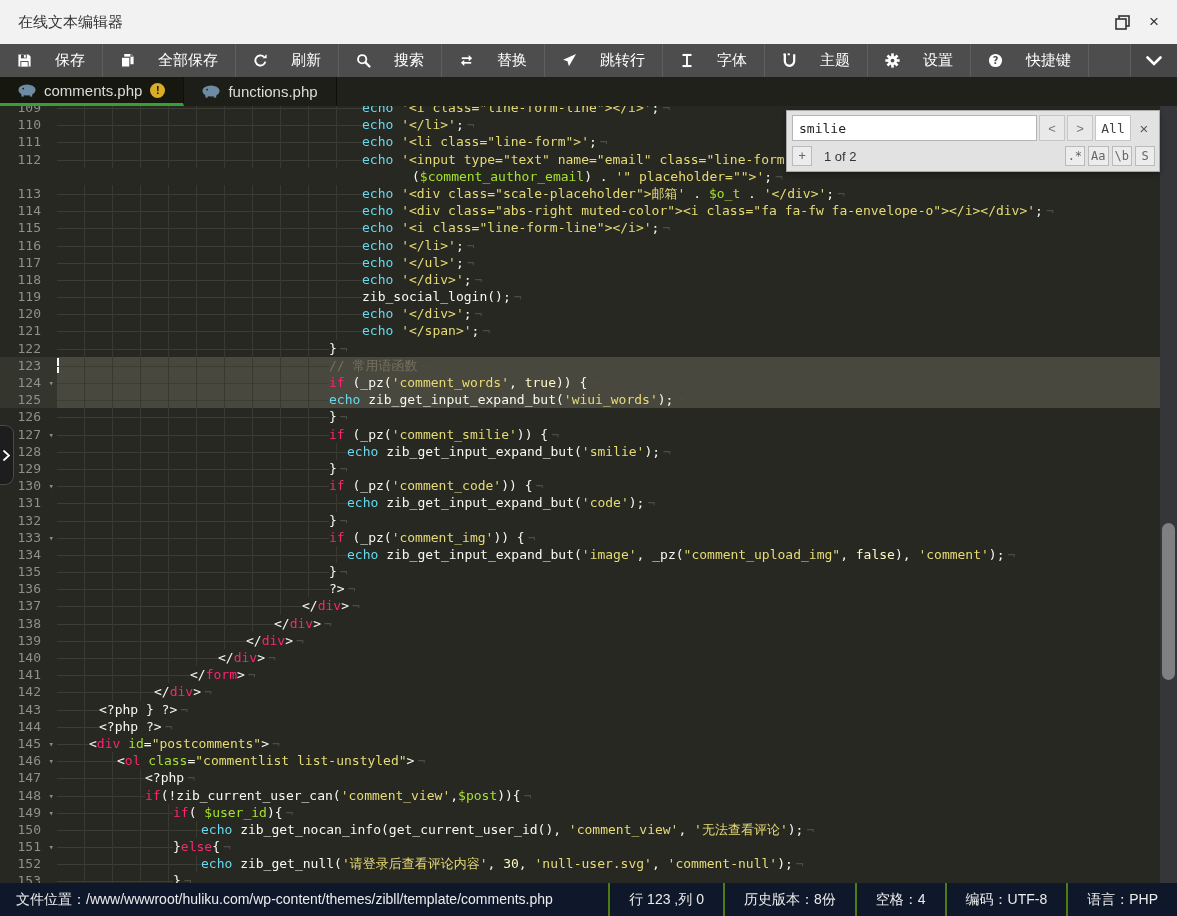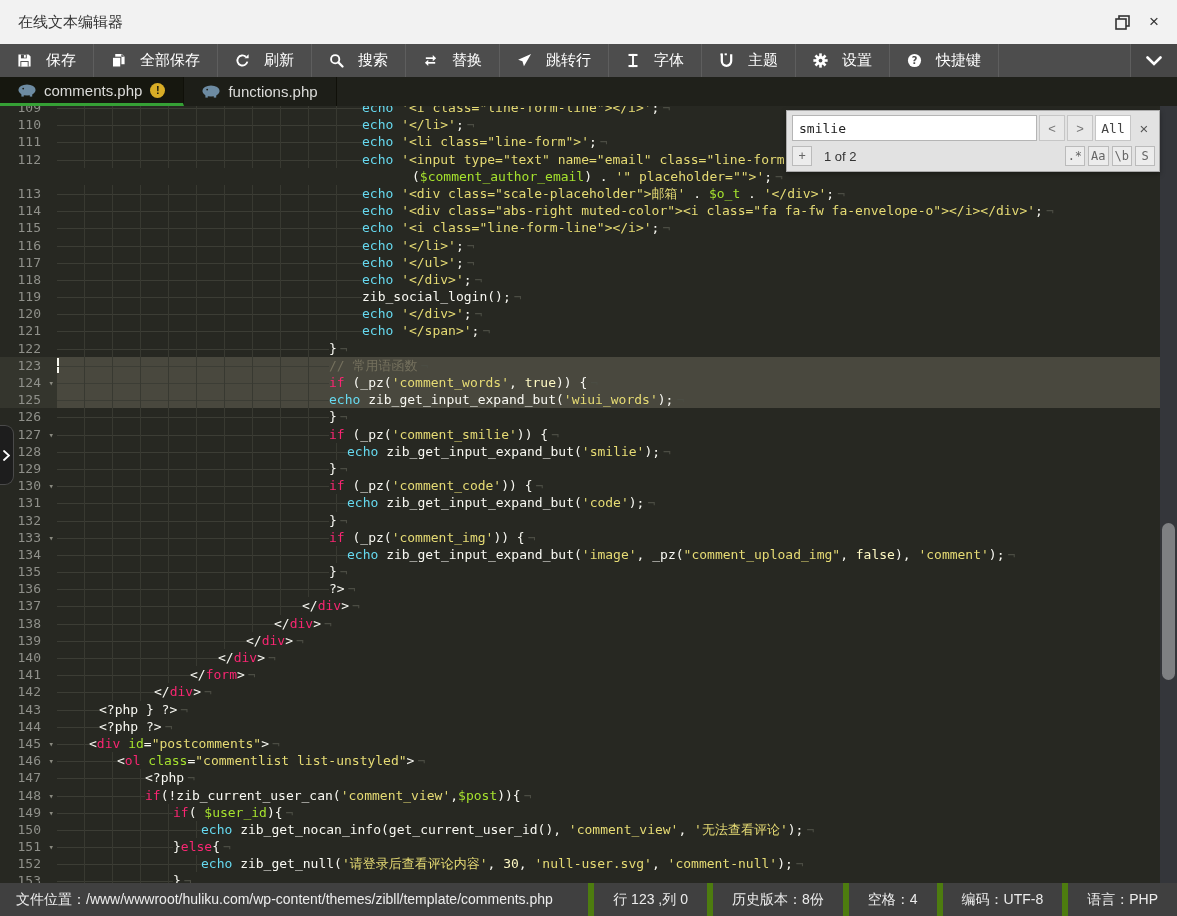--- a/index.html
+++ b/index.html
@@ -9,21 +9,21 @@
   
   #titlebar{position:absolute;top:0;left:0;right:0;height:44px;background:#f2f2f2;}
   #title{position:absolute;left:18px;top:0;line-height:44px;font-size:15px;color:#333;}
   #winbtns{position:absolute;right:14px;top:0;height:44px;display:flex;align-items:center;gap:14px;}
   .winbtn{width:18px;height:18px;display:flex;align-items:center;justify-content:center;cursor:pointer;}
   #closeglyph{font-size:17px;color:#333;line-height:18px;}
 
   
   #toolbar{position:absolute;top:44px;left:0;right:0;height:33px;background:#4d4d4d;display:flex;}
   #toolbar-buttons{display:flex;height:100%;}
-  .tbtn{display:flex;align-items:center;gap:14px;padding:0 17px;border-right:1px solid #5e5e5e;
+  .tbtn{display:flex;align-items:center;gap:23px;padding:0 17px;border-right:1px solid #5e5e5e;
         color:#fff;font-size:15px;cursor:pointer;}
   .ticon{display:flex;align-items:center;}
   #toolbar-collapse{margin-left:auto;width:46px;height:100%;display:flex;align-items:center;
         justify-content:center;background:#474747;border-left:1px solid #5e5e5e;cursor:pointer;}
 
   
   #tabbar{position:absolute;top:77px;left:0;right:0;height:29px;background:#20211b;display:flex;}
   .tab{display:flex;align-items:center;gap:8px;padding:0 18px;font-size:15px;color:#dcdcda;
        background:#1d1e18;border-right:1px solid #101009;cursor:pointer;position:relative;}
   .tab.active{background:#16170f;border-bottom:3px solid #35a035;}
@@ -72,25 +72,25 @@
   #search-all{background:#fff;color:#444;min-width:36px;font-family:"DejaVu Sans Mono",monospace;}
   #search-close{border:none;background:none;color:#555;font-size:15px;min-width:22px;}
   #search-row2{display:flex;align-items:center;padding:2px 4px 5px 5px;gap:4px;font-size:13px;color:#333;}
   .sopt{height:20px;min-width:20px;display:flex;align-items:center;justify-content:center;
        background:#ececec;border:1px solid #bbb;color:#666;font-size:12px;cursor:pointer;
        font-family:"DejaVu Sans Mono",monospace;box-sizing:border-box;padding:0 2px;}
   #search-count{margin-left:8px;text-align:center;}
   #search-opts{margin-left:auto;display:flex;gap:3px;}
 
   
-  #statusbar{position:absolute;left:0;right:0;bottom:0;height:33px;background:#404040;color:#ececec;
+  #statusbar{position:absolute;left:0;right:0;bottom:0;height:33px;background:#0f172a;color:#ececec;
        display:flex;align-items:stretch;font-size:14px;}
   #status-file{display:flex;align-items:center;padding:0 16px;}
   #statusbar-cells{margin-left:auto;display:flex;align-items:stretch;}
-  .scell{display:flex;align-items:center;padding:0 19px;border-left:6px solid #4d7c0f;cursor:pointer;}
+  .scell{display:flex;align-items:center;padding:0 19px;border-left:2px solid #4d7c0f;cursor:pointer;}
 </style>
 </head>
 <body>
 
 <div id="stage">
 
   <div id="titlebar">
     <div id="title">在线文本编辑器</div>
     <div id="winbtns">
       <div class="winbtn">

